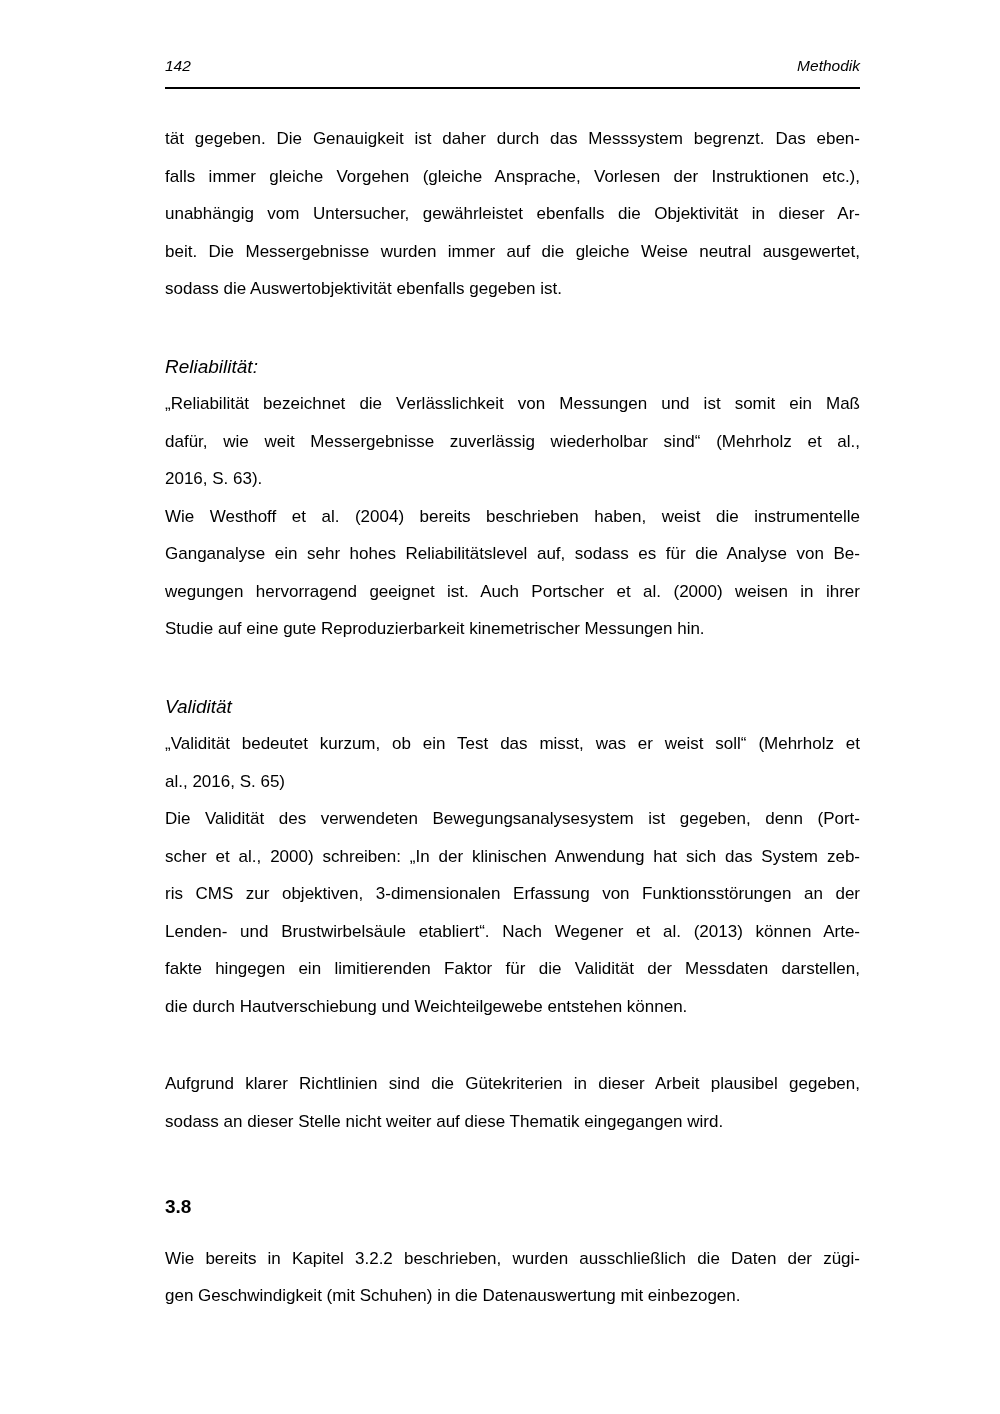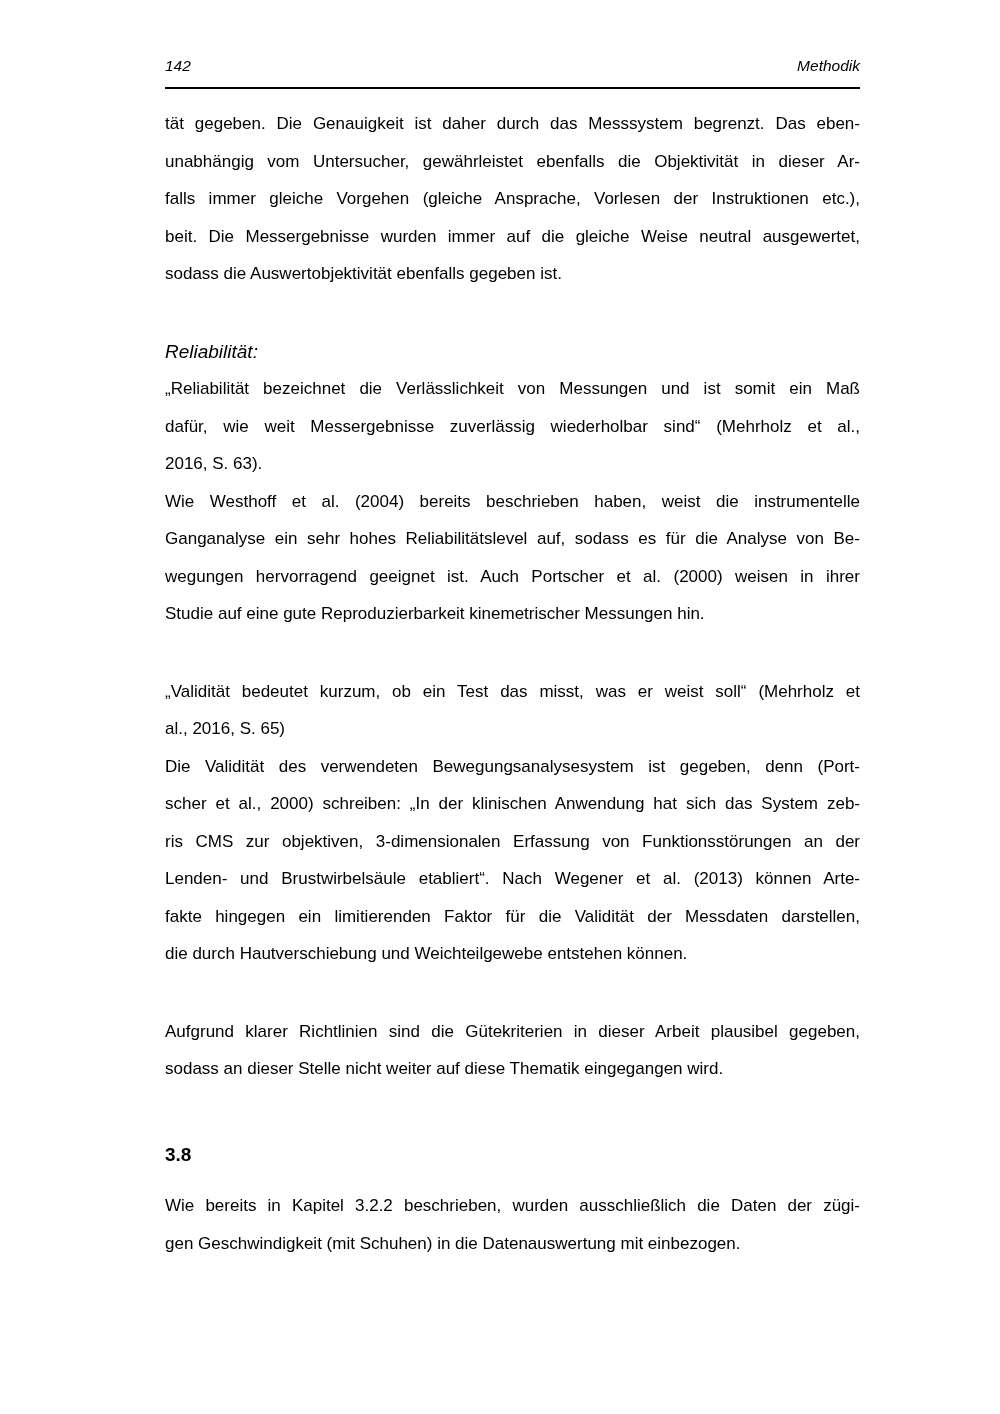--- a/index.html
+++ b/index.html
@@ -24,20 +24,21 @@
     align-items: flex-end;
     font-style: italic;
     font-size: 15.5px;
     line-height: 20px;
     padding-bottom: 11px;
     border-bottom: 2px solid #000000;
   }
   .content {
     padding-top: 16px;
     font-size: 17px;
+    margin-top: 15px;
   }
   .para { margin: 0; }
   .line {
     line-height: 37.5px;
     text-align: justify;
     text-align-last: justify;
   }
   .line.last {
     text-align: right;
     text-align-last: left;
@@ -65,39 +66,40 @@
 <body>
 
 <div class="page">
   <div class="header">
     <span>142</span>
     <span>Methodik</span>
   </div>
   <div class="content" id="content">
       <div class="para">
         <div class="line">tät gegeben. Die Genauigkeit ist daher durch das Messsystem begrenzt. Das eben-</div>
+        <div class="line">falls immer gleiche Vorgehen (gleiche Ansprache, Vorlesen der Instruktionen etc.),</div>
         <div class="line">unabhängig vom Untersucher, gewährleistet ebenfalls die Objektivität in dieser Ar-</div>
-        <div class="line">falls immer gleiche Vorgehen (gleiche Ansprache, Vorlesen der Instruktionen etc.),</div>
         <div class="line">beit. Die Messergebnisse wurden immer auf die gleiche Weise neutral ausgewertet,</div>
         <div class="line last">sodass die Auswertobjektivität ebenfalls gegeben ist.</div>
       </div>
       <div class="spacer"></div>
       <div class="iheading">Reliabilität:</div>
       <div class="para">
         <div class="line">„Reliabilität bezeichnet die Verlässlichkeit von Messungen und ist somit ein Maß</div>
         <div class="line">dafür, wie weit Messergebnisse zuverlässig wiederholbar sind“ (Mehrholz et al.,</div>
         <div class="line last">2016, S. 63).</div>
       </div>
       <div class="para">
         <div class="line">Wie Westhoff et al. (2004) bereits beschrieben haben, weist die instrumentelle</div>
         <div class="line">Ganganalyse ein sehr hohes Reliabilitätslevel auf, sodass es für die Analyse von Be-</div>
         <div class="line">wegungen hervorragend geeignet ist. Auch Portscher et al. (2000) weisen in ihrer</div>
         <div class="line last">Studie auf eine gute Reproduzierbarkeit kinemetrischer Messungen hin.</div>
       </div>
       <div class="spacer"></div>
+      <div class="iheading">Validität</div>
       <div class="para">
         <div class="line">„Validität bedeutet kurzum, ob ein Test das misst, was er weist soll“ (Mehrholz et</div>
         <div class="line last">al., 2016, S. 65)</div>
       </div>
       <div class="para">
         <div class="line">Die Validität des verwendeten Bewegungsanalysesystem ist gegeben, denn (Port-</div>
         <div class="line">scher et al., 2000) schreiben: „In der klinischen Anwendung hat sich das System zeb-</div>
         <div class="line">ris CMS zur objektiven, 3-dimensionalen Erfassung von Funktionsstörungen an der</div>
         <div class="line">Lenden- und Brustwirbelsäule etabliert“. Nach Wegener et al. (2013) können Arte-</div>
         <div class="line">fakte hingegen ein limitierenden Faktor für die Validität der Messdaten darstellen,</div>

